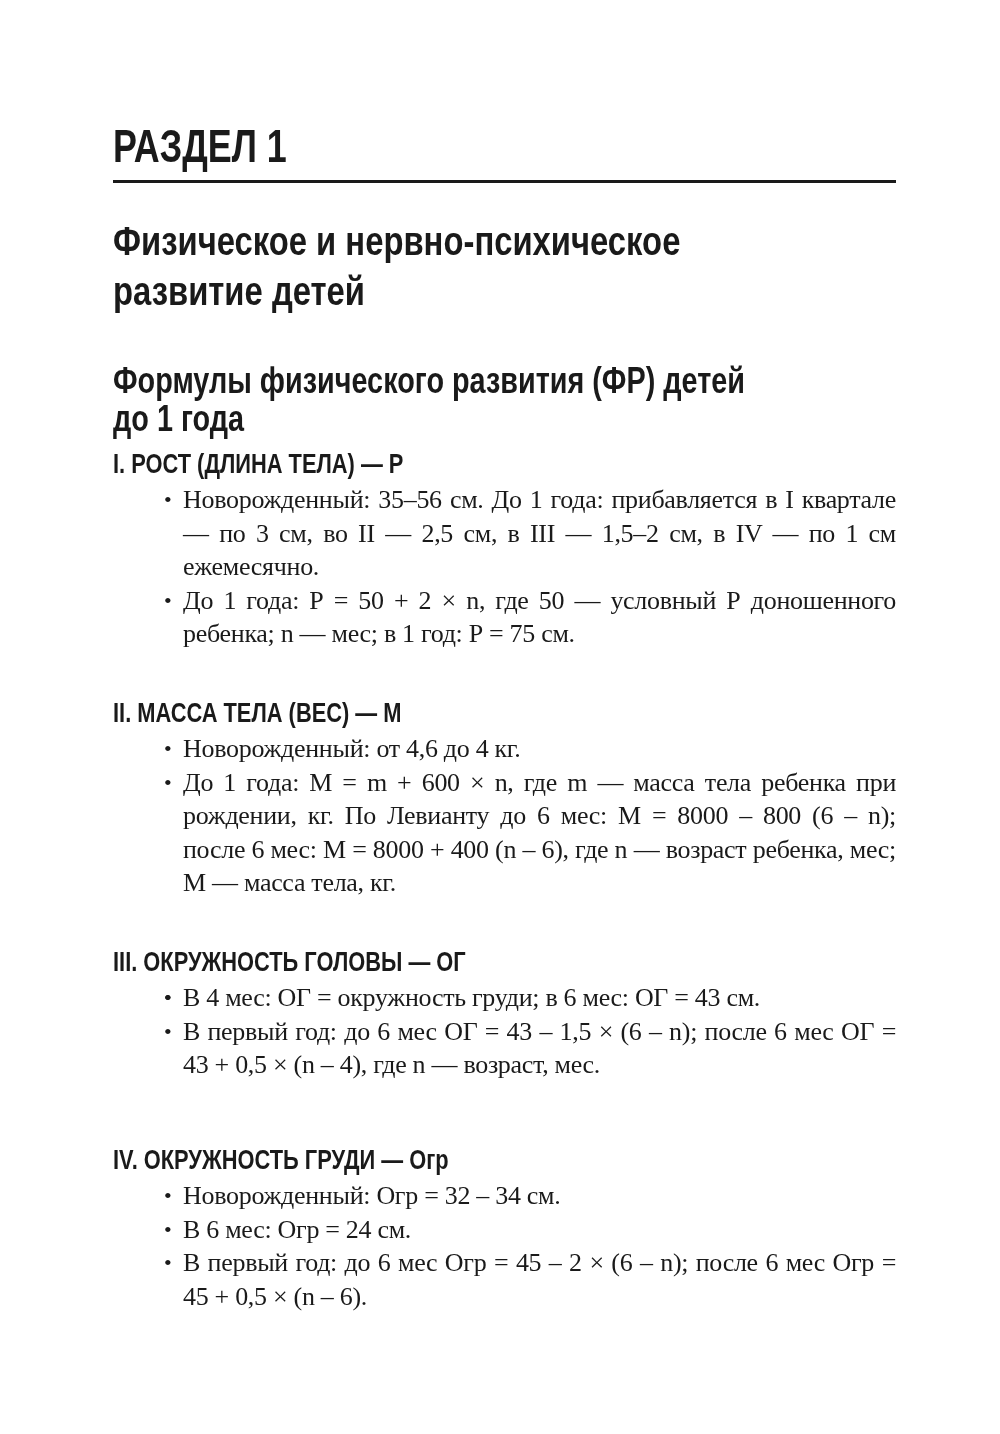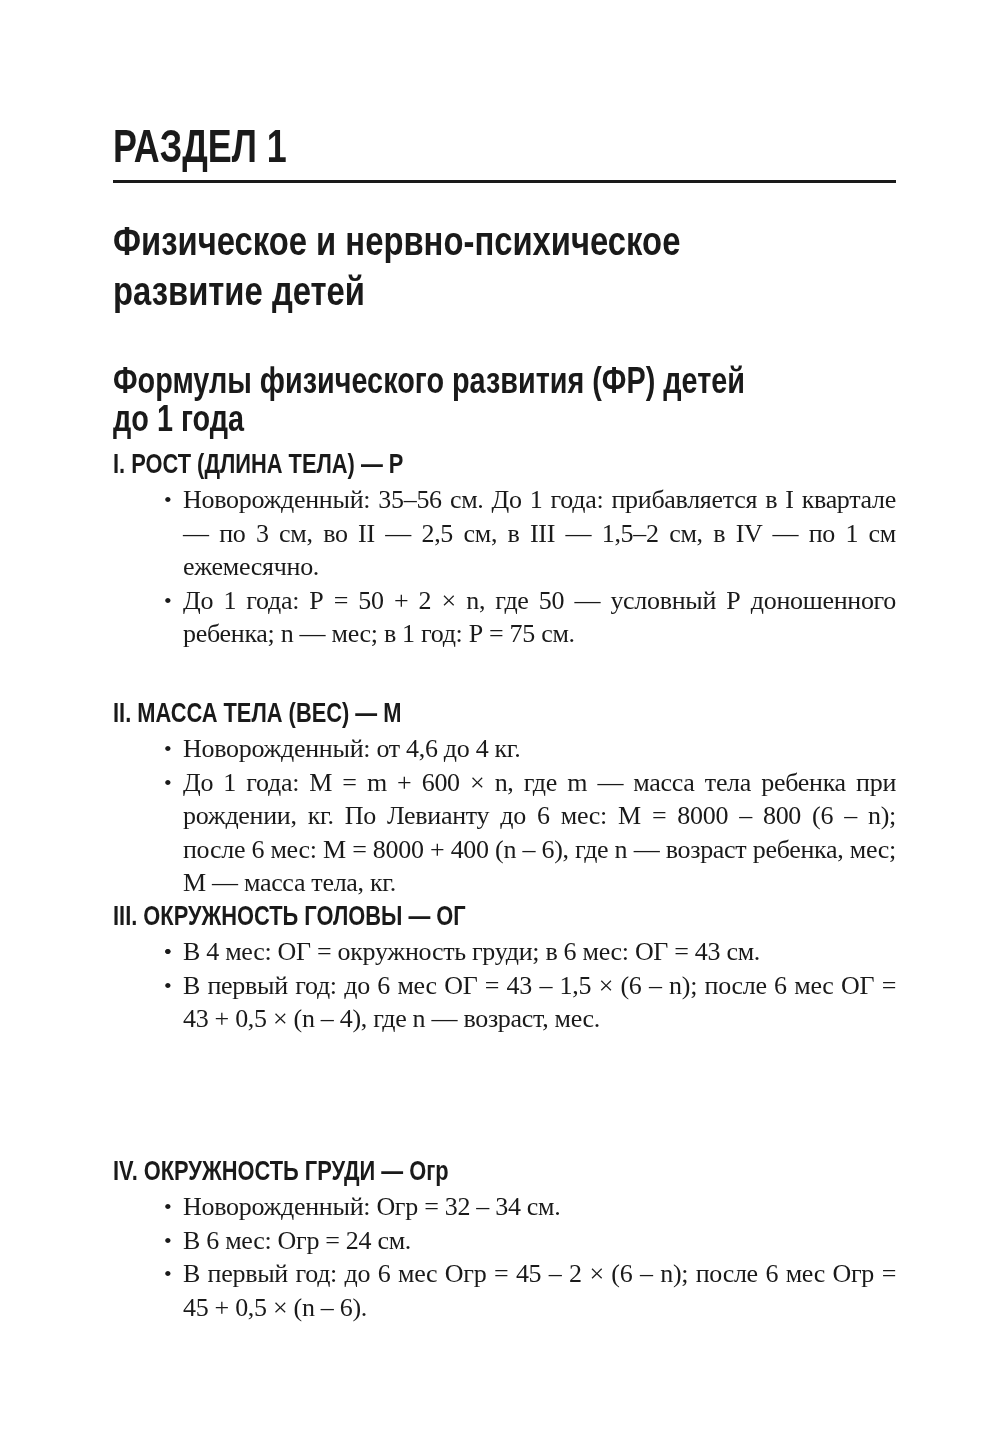--- a/index.html
+++ b/index.html
@@ -138,30 +138,30 @@
   </div>
 
   <div class="block" style="top:684px;margin-top:12px;">
     <h4 class="block-heading">II. МАССА ТЕЛА (ВЕС) — М</h4>
     <ul class="items">
       <li><span class="bullet">•</span><span>Новорожденный: от 4,6 до 4 кг.</span></li>
       <li><span class="bullet">•</span><span>До 1 года: М = m + 600 × n, где m — масса тела ребенка при рождении, кг. По Левианту до 6 мес: М = 8000 – 800 (6 – n); после 6 мес: М = 8000 + 400 (n – 6), где n — возраст ребенка, мес; М — масса тела, кг.</span></li>
     </ul>
   </div>
 
-  <div class="block" style="top:899px;">
+  <div class="block" style="top:945px;">
     <h4 class="block-heading">III. ОКРУЖНОСТЬ ГОЛОВЫ — ОГ</h4>
     <ul class="items tight">
       <li><span class="bullet">•</span></li>
       <li><span class="bullet">•</span><span>В 4 мес: ОГ = окружность груди; в 6 мес: ОГ = 43 см.</span></li>
       <li><span class="bullet">•</span><span>В первый год: до 6 мес ОГ = 43 – 1,5 × (6 – n); после 6 мес ОГ = 43 + 0,5 × (n – 4), где n — возраст, мес.</span></li>
     </ul>
   </div>
 
-  <div class="block" style="top:1143px;margin-top:11px;">
+  <div class="block" style="top:1143px;">
     <h4 class="block-heading">IV. ОКРУЖНОСТЬ ГРУДИ — Огр</h4>
     <ul class="items">
       <li><span class="bullet">•</span><span>Новорожденный: Огр = 32 – 34 см.</span></li>
       <li><span class="bullet">•</span><span>В 6 мес: Огр = 24 см.</span></li>
       <li><span class="bullet">•</span><span>В первый год: до 6 мес Огр = 45 – 2 × (6 – n); после 6 мес Огр = 45 + 0,5 × (n – 6).</span></li>
     </ul>
   </div>
 
 </div>
 

